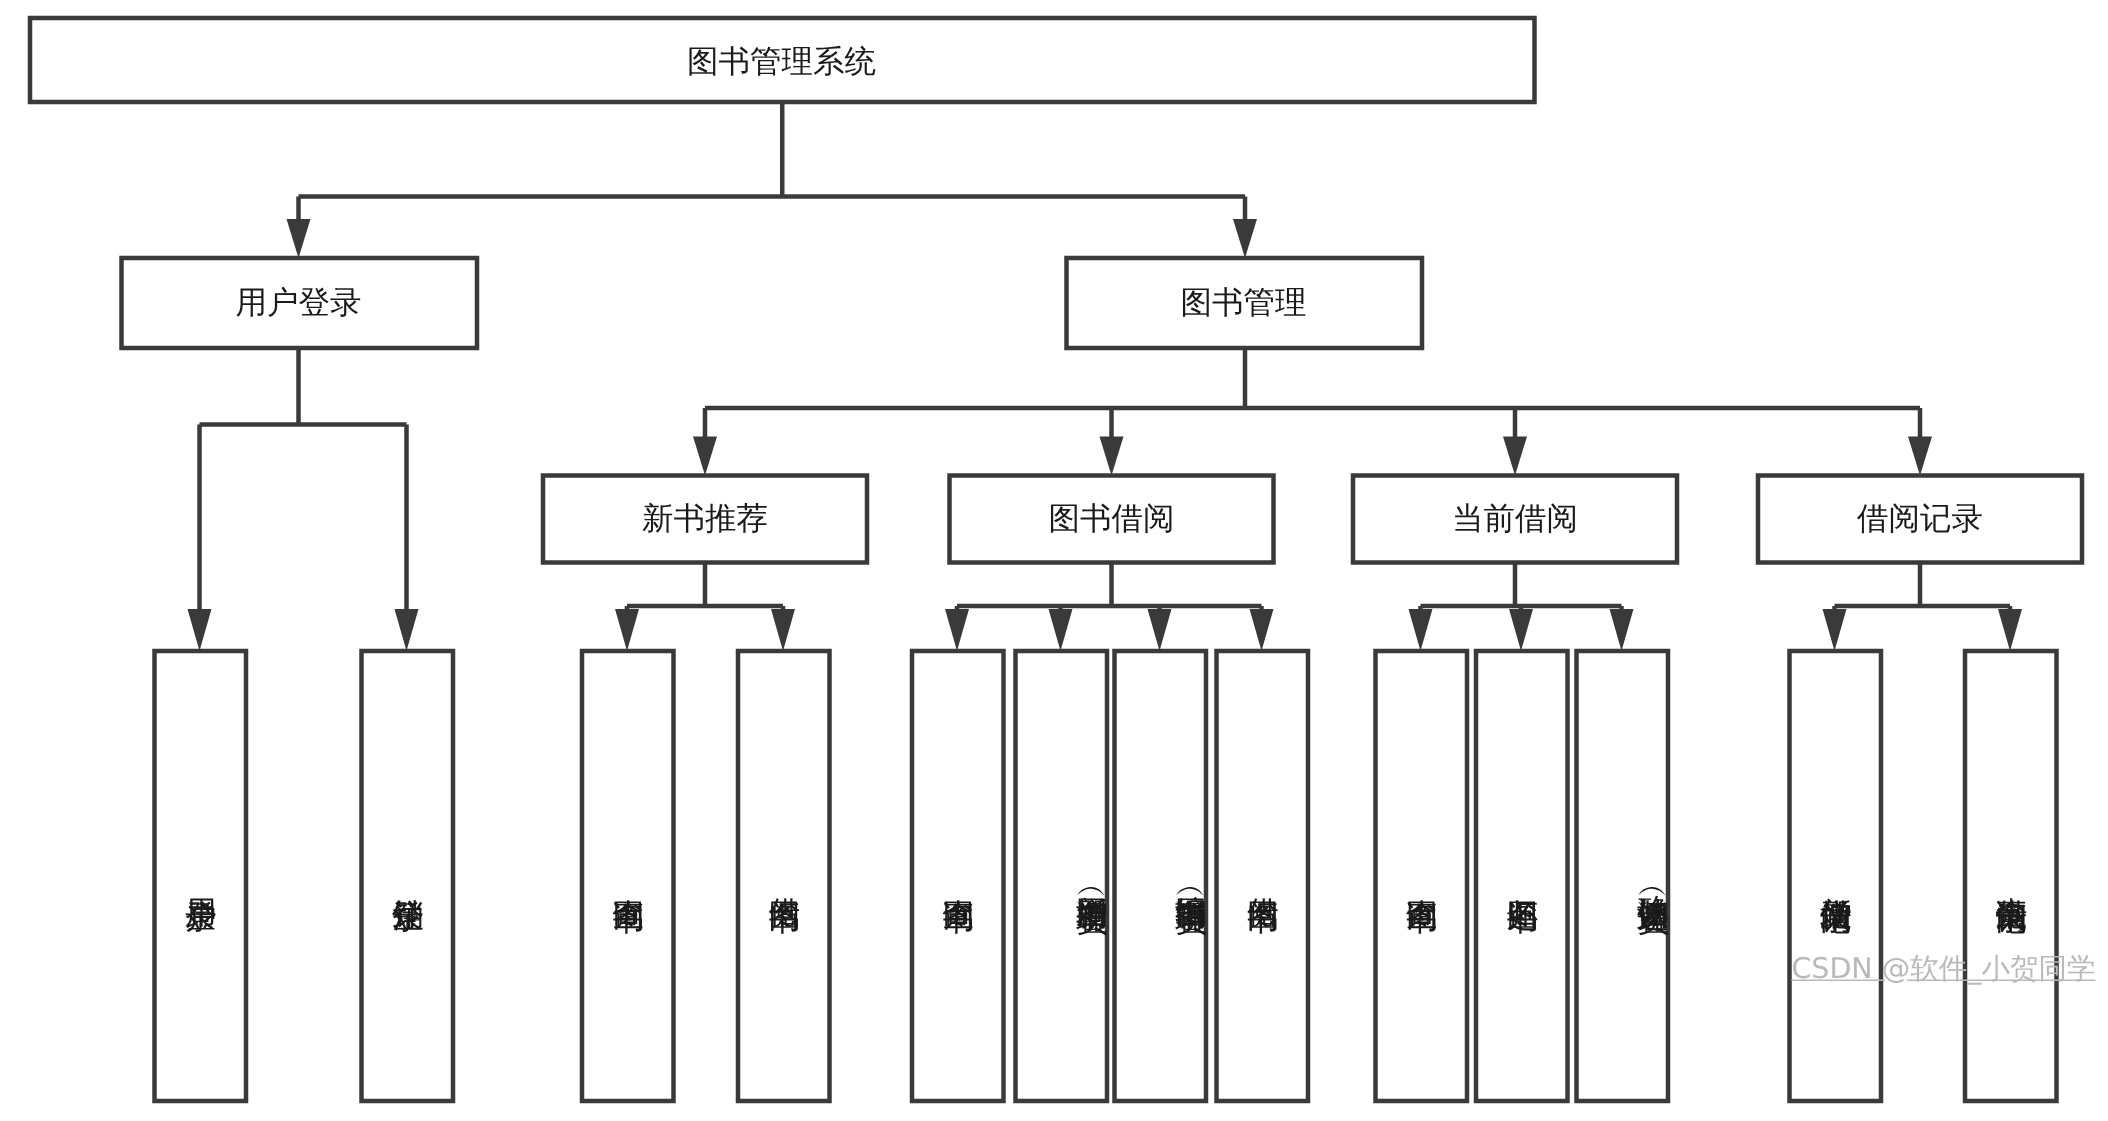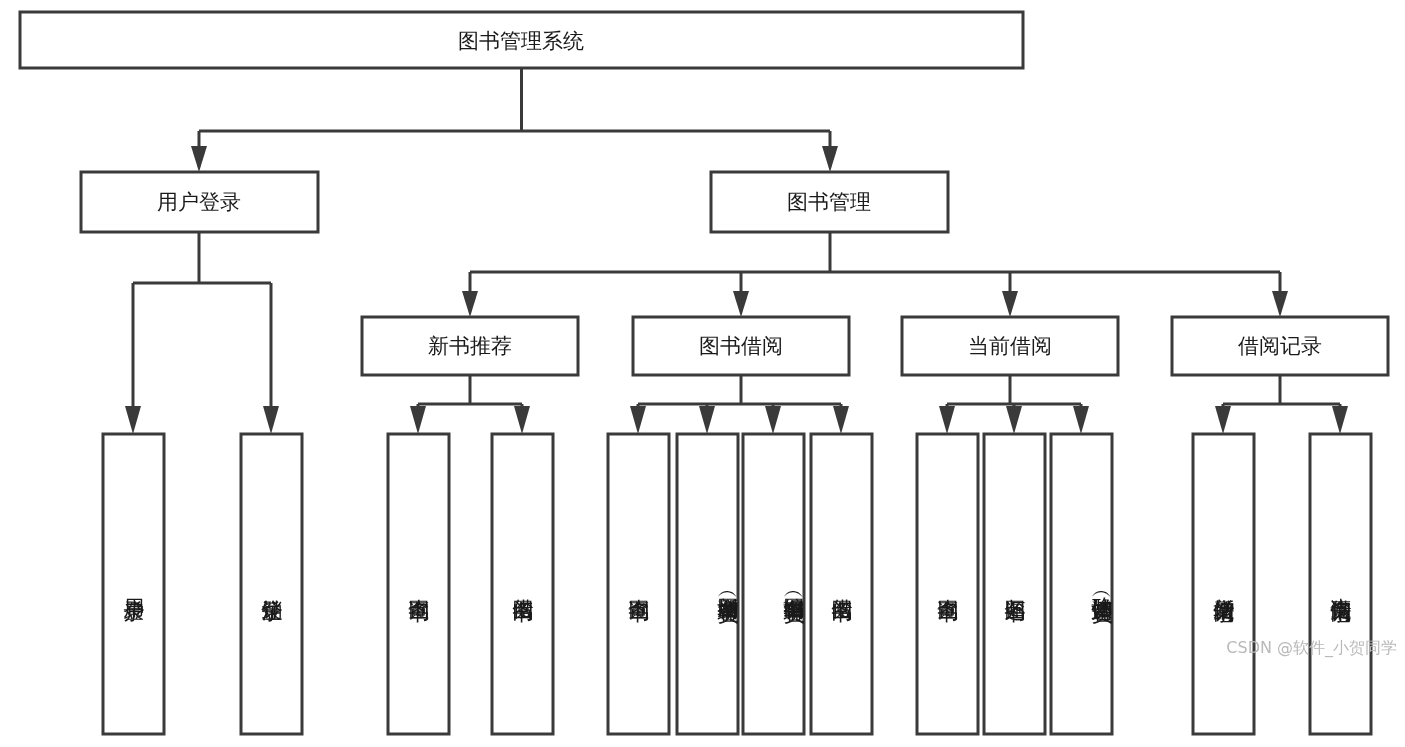--- a/index.html
+++ b/index.html
@@ -61,23 +61,24 @@
     align-items: center;
     justify-content: center;
     text-align: center;
     pointer-events: none;
   }
   .watermark {
     position: absolute;
     right: 8px;
     bottom: 4px;
     font-family: "DejaVu Sans", "Liberation Sans", sans-serif;
-    font-size: 16px;
+    font-size: 19px;
     color: #b9b9b9;
     white-space: nowrap;
+    text-decoration: underline;
   }
 </style>
 </head>
 <body>
 
 <div id="diagram-root">
 
   <svg class="flow" viewBox="0 0 1405 747">
 
     <g>

